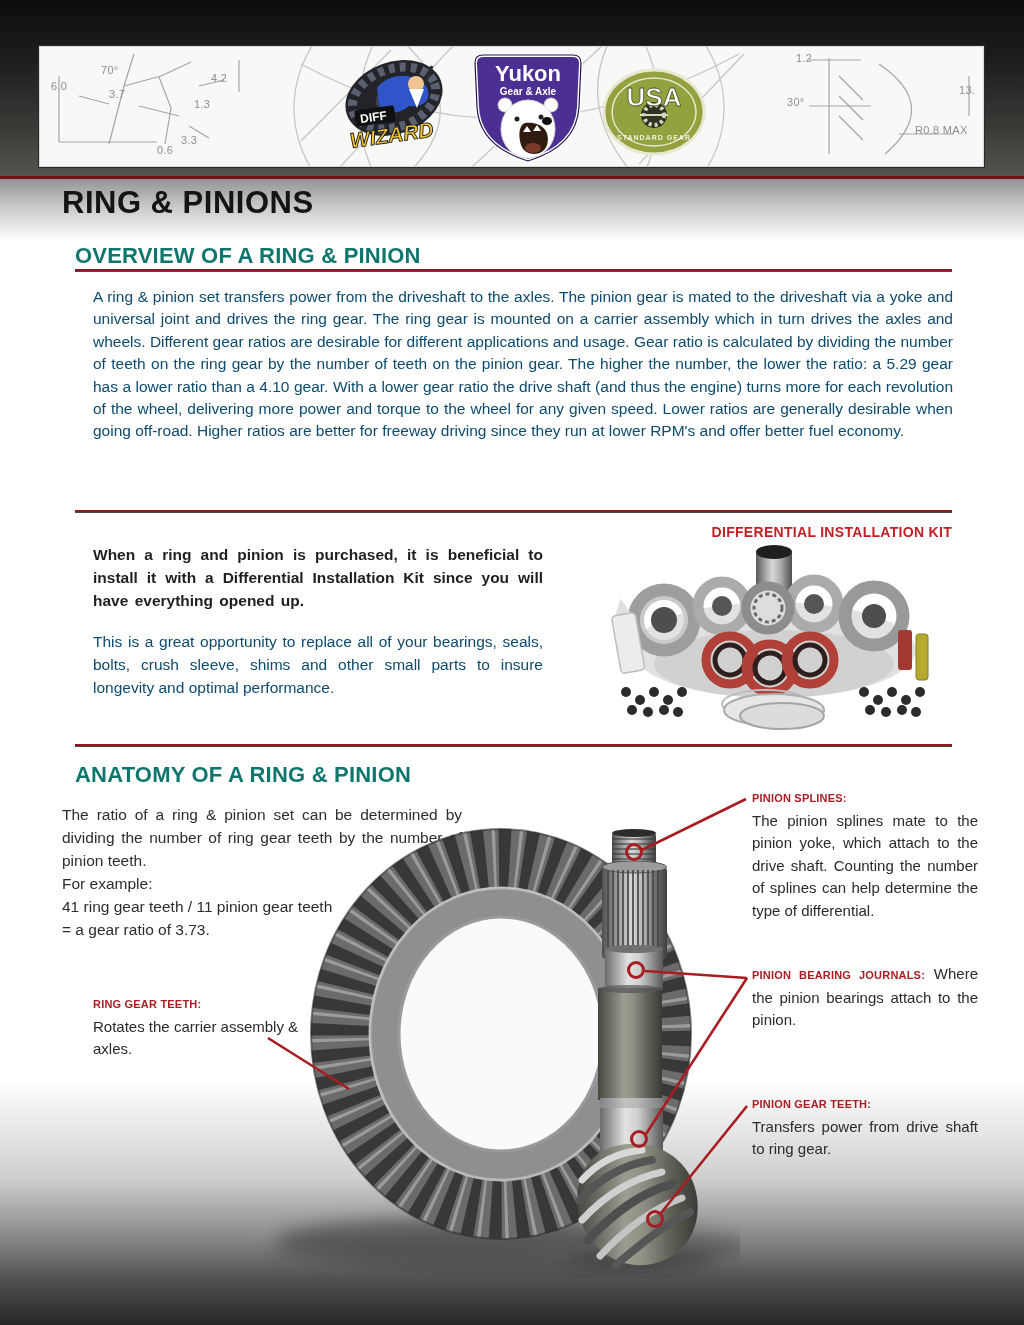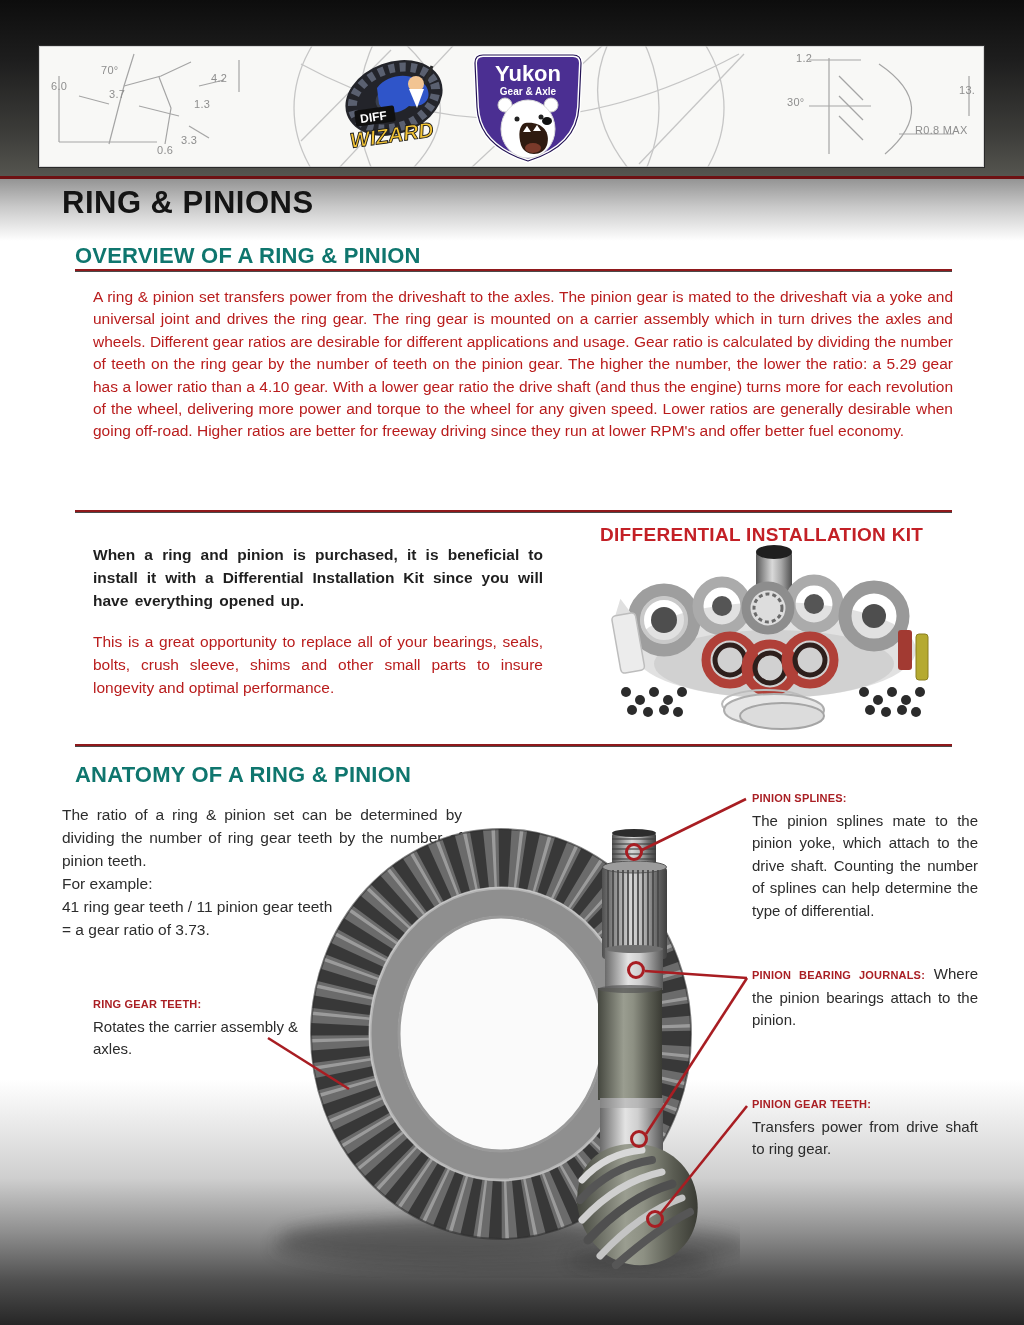--- a/index.html
+++ b/index.html
@@ -24,25 +24,25 @@
 
   
   .page-title { position:absolute; left:62px; top:184px; font-size:31px; font-weight:bold;
                 color:#141414; letter-spacing:0.5px; transform:scaleY(1.04); transform-origin:left top; }
 
   
   .section-h { position:absolute; font-size:22px; font-weight:bold; color:#0f766e; letter-spacing:0.2px; }
   .rule { position:absolute; left:75px; width:877px; height:3px; background:#8f191c; border-bottom:1px solid #4a4a4a; }
 
   
-  .body-text { position:absolute; font-size:15.5px; line-height:22.4px; color:#b91c1c; text-align:justify; }
+  .body-text { position:absolute; font-size:15.5px; line-height:22.4px; color:#0c4a6e; text-align:justify; }
   .bold-par { font-weight:bold; line-height:23px; color:#1f1f1f; word-spacing:2px; }
 
-  .kit-caption { position:absolute; left:600px; top:524px; width:352px; text-align:left;
-                 font-size:19px; font-weight:bold; color:#c32026; letter-spacing:0.3px; }
+  .kit-caption { position:absolute; left:600px; top:524px; width:352px; text-align:right;
+                 font-size:14px; font-weight:bold; color:#c32026; letter-spacing:0.3px; }
 
   .anatomy-intro { position:absolute; left:62px; top:803px; width:400px;
                    font-size:15.5px; line-height:23px; color:#2d2d2d; }
   .anatomy-intro p { text-align:justify; }
 
   
   .callout { position:absolute; font-size:15px; line-height:22.5px; color:#2b2b2b; }
   .co-label { color:#a91e23; font-weight:bold; font-size:11px; letter-spacing:0.2px; }
   .co-label.block { display:block; }
   .co-just { text-align:justify; }
@@ -157,20 +157,33 @@
           <ellipse cx="80" cy="70" rx="5" ry="4" fill="#111111"></ellipse>
           <path d="M58 72 C74 70 84 80 80 94 C76 106 58 106 54 94 C51 84 52 74 58 72 Z" fill="#2f1b10"></path>
           <polygon points="60,75 64,81 56,81" fill="#ffffff"></polygon>
           <polygon points="70,74 74,80 66,80" fill="#ffffff"></polygon>
           <ellipse cx="66" cy="97" rx="8" ry="5" fill="#7a3a2a"></ellipse>
         </g>
       </svg>
     </div>
 
     
+    <div class="logo logo-usa">
+      <svg width="104" height="90" viewBox="0 0 104 90">
+        <ellipse cx="52" cy="44" rx="50" ry="42" fill="#93a23e" stroke="#e9e7d2" stroke-width="3"></ellipse>
+        <ellipse cx="52" cy="44" rx="42" ry="34" fill="none" stroke="#e9e7d2" stroke-width="1.5"></ellipse>
+        <g>
+          <circle cx="52" cy="47" r="13" fill="#2f3322"></circle>
+          <circle cx="52" cy="47" r="10" fill="none" stroke="#d9d7bd" stroke-width="4" stroke-dasharray="3 3"></circle>
+          <line x1="38" y1="47" x2="66" y2="47" stroke="#d9d7bd" stroke-width="2"></line>
+        </g>
+        <text x="52" y="38" text-anchor="middle" font-size="26" font-weight="bold" fill="#ffffff" stroke="#4a5226" stroke-width="0.8">USA</text>
+        <text x="52" y="72" text-anchor="middle" font-size="7" font-weight="bold" fill="#f2f0df" letter-spacing="1">STANDARD GEAR</text>
+      </svg>
+    </div>
   </div>
 
   <div class="red-strip"></div>
   <div class="title-band"></div>
   <h1 class="page-title">RING &amp; PINIONS</h1>
 
   <h2 class="section-h" style="left:75px;top:243px">OVERVIEW OF A RING &amp; PINION</h2>
   <div class="rule" style="top:269px"></div>
   <p class="body-text" style="left:93px;top:286px;width:860px">A ring &amp; pinion set transfers power from the driveshaft to the axles. The pinion gear is mated to the driveshaft via a yoke and universal joint and drives the ring gear. The ring gear is mounted on a carrier assembly which in turn drives the axles and wheels. Different gear ratios are desirable for different applications and usage. Gear ratio is calculated by dividing the number of teeth on the ring gear by the number of teeth on the pinion gear. The higher the number, the lower the ratio: a 5.29 gear has a lower ratio than a 4.10 gear. With a lower gear ratio the drive shaft (and thus the engine) turns more for each revolution of the wheel, delivering more power and torque to the wheel for any given speed. Lower ratios are generally desirable when going off-road. Higher ratios are better for freeway driving since they run at lower RPM's and offer better fuel economy.</p>
 

